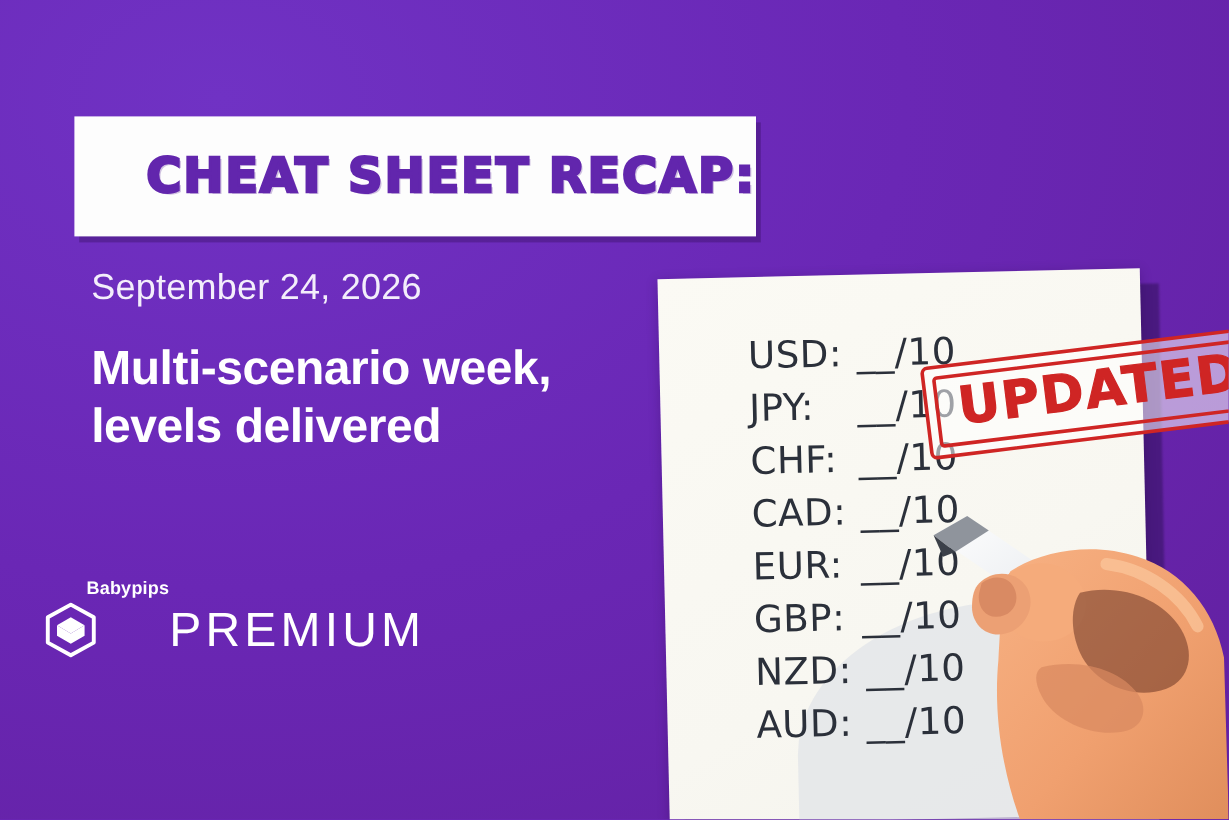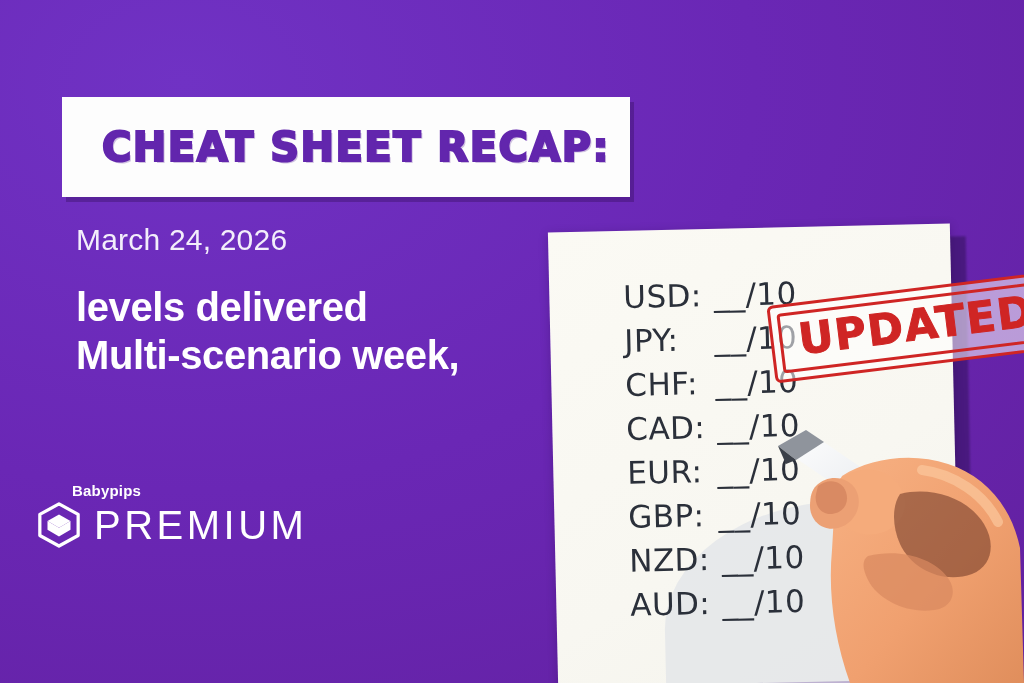--- a/index.html
+++ b/index.html
@@ -16,21 +16,21 @@
       radial-gradient(ellipse at 18% 12%, #7032c4 0%, #6a27b5 48%, #62209f 100%);
     overflow:hidden;
   }
 
   
   .title-banner {
     position:absolute; left:62px; top:97px;
     width:568px; height:100px;
     background:#fdfdfd;
     box-shadow: 4px 5px 0 rgba(40,8,70,0.30);
-    display:flex; align-items:center;
+    display:flex; align-items:center;justify-content:flex-end;
   }
   .title-text {
     margin-left:40px;
     font-family:"DejaVu Sans", sans-serif;
     font-weight:700;
     font-size:40px;
     letter-spacing:1.5px;
     color:#6226ad;
     text-shadow: 2px 2px 0 rgba(90,40,150,0.28);
     -webkit-text-stroke: 2.2px #6226ad;
@@ -56,21 +56,21 @@
   
   .logo-block { position:absolute; left:36px; top:482px; }
   .logo-word {
     font-size:15px; font-weight:700; color:#ffffff;
     letter-spacing:0.2px; margin-left:36px; margin-bottom:2px;
   }
   .logo-row { display:flex; align-items:center; gap:12px; }
   .logo-mark { width:46px; height:48px; display:block; flex:none; }
   .logo-premium {
     font-size:40px; font-weight:400; color:#ffffff;
-    letter-spacing:3.5px; line-height:1;
+    letter-spacing:3.5px; line-height:1;margin-left:47px;
   }
 
   
   .paper-shadow {
     position:absolute; left:566px; top:240px;
     width:404px; height:443px;
     background:#49197f;
     transform: rotate(-1.1deg);
     filter: blur(1px);
   }
@@ -139,25 +139,25 @@
 </style>
 </head>
 <body>
 
 <div class="canvas">
 
   <div class="title-banner">
     <div class="title-text">CHEAT SHEET RECAP:</div>
   </div>
 
-  <div class="date-text">March 24, 2026</div>
+  <div class="date-text">September 24, 2026</div>
 
   <div class="headline">
+    <span class="ln">Multi-scenario week,</span>
     <span class="ln">levels delivered</span>
-    <span class="ln">Multi-scenario week,</span>
   </div>
 
   <div class="logo-block">
     <div class="logo-word">Babypips</div>
     <div class="logo-row">
       <span class="logo-mark">
         <svg viewBox="0 0 48 50" fill="none" xmlns="http://www.w3.org/2000/svg">
           <path d="M24 3 L44 14 L44 36 L24 47 L4 36 L4 14 Z" stroke="#ffffff" stroke-width="3.4" stroke-linejoin="round" fill="none"></path>
           <path d="M24 14 L36 21 L24 28 L12 21 Z" fill="#ffffff"></path>
           <path d="M12 21 L12 30 L24 37 L36 30 L36 21 L24 28 Z" fill="#ffffff"></path>

